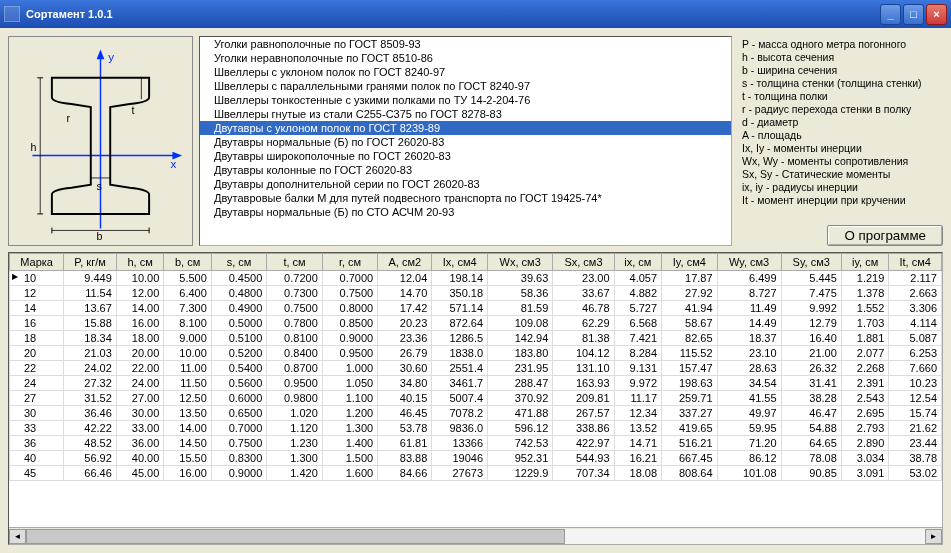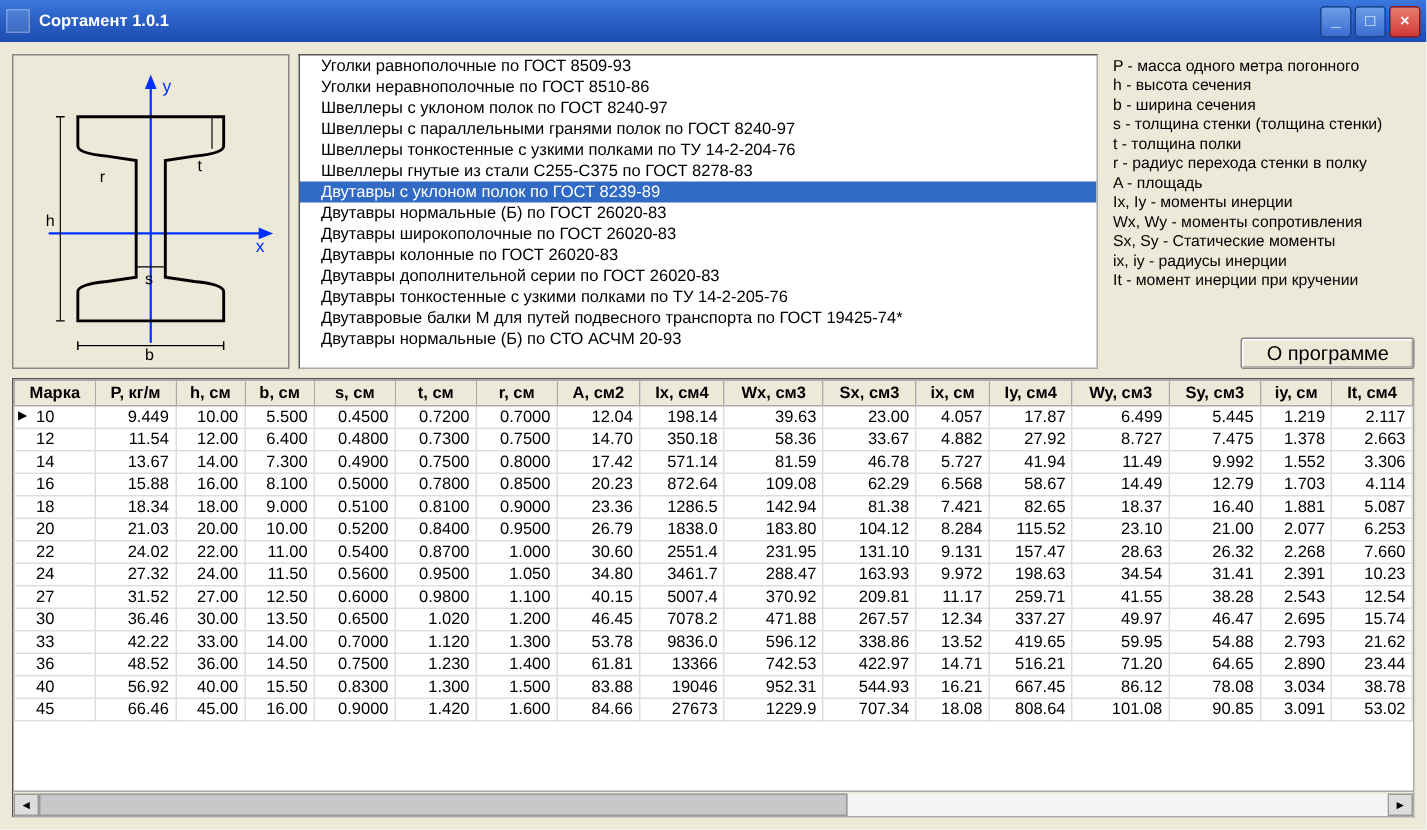--- a/index.html
+++ b/index.html
@@ -105,21 +105,21 @@
   }
   table {
     border-collapse: collapse;
     width: 100%;
     font-size: 11px;
   }
   thead th {
     background: #ece9d8;
     border: 1px solid #aaa;
     padding: 2px 4px;
-    font-weight: bold;
+    font-weight: normal;
     text-align: center;
     position: sticky;
     top: 0;
   }
   tbody td {
     border: 1px solid #ddd;
     padding: 1px 4px;
     text-align: right;
   }
   tbody td:first-child { text-align: left; padding-left:14px; position:relative;}
@@ -189,33 +189,33 @@
         <div class="list-item">Уголки неравнополочные по ГОСТ 8510-86</div>
         <div class="list-item">Швеллеры с уклоном полок по ГОСТ 8240-97</div>
         <div class="list-item">Швеллеры с параллельными гранями полок по ГОСТ 8240-97</div>
         <div class="list-item">Швеллеры тонкостенные с узкими полками по ТУ 14-2-204-76</div>
         <div class="list-item">Швеллеры гнутые из стали С255-С375 по ГОСТ 8278-83</div>
         <div class="list-item selected">Двутавры с уклоном полок по ГОСТ 8239-89</div>
         <div class="list-item">Двутавры нормальные (Б) по ГОСТ 26020-83</div>
         <div class="list-item">Двутавры широкополочные по ГОСТ 26020-83</div>
         <div class="list-item">Двутавры колонные по ГОСТ 26020-83</div>
         <div class="list-item">Двутавры дополнительной серии по ГОСТ 26020-83</div>
-        <div class="list-item">Двутавры тонкостенные с узкими полками по ТУ 14-2-205-76</div>
         <div class="list-item">Двутавровые балки М для путей подвесного транспорта по ГОСТ 19425-74*</div>
         <div class="list-item">Двутавры нормальные (Б) по СТО АСЧМ 20-93</div>
       </div>
 
     <div class="legend">
       <div class="legend-rows" id="legend-rows">
           <div>P - масса одного метра погонного</div>
           <div>h - высота сечения</div>
           <div>b - ширина сечения</div>
           <div>s - толщина стенки (толщина стенки)</div>
           <div>t - толщина полки</div>
           <div>r - радиус перехода стенки в полку</div>
+          <div>d - диаметр</div>
           <div>A - площадь</div>
           <div>Ix, Iy - моменты инерции</div>
           <div>Wx, Wy - моменты сопротивления</div>
           <div>Sx, Sy - Статические моменты</div>
           <div>ix, iy - радиусы инерции</div>
           <div>It - момент инерции при кручении</div>
         </div>
       <button class="about-btn">О программе</button>
     </div>
   </div>

